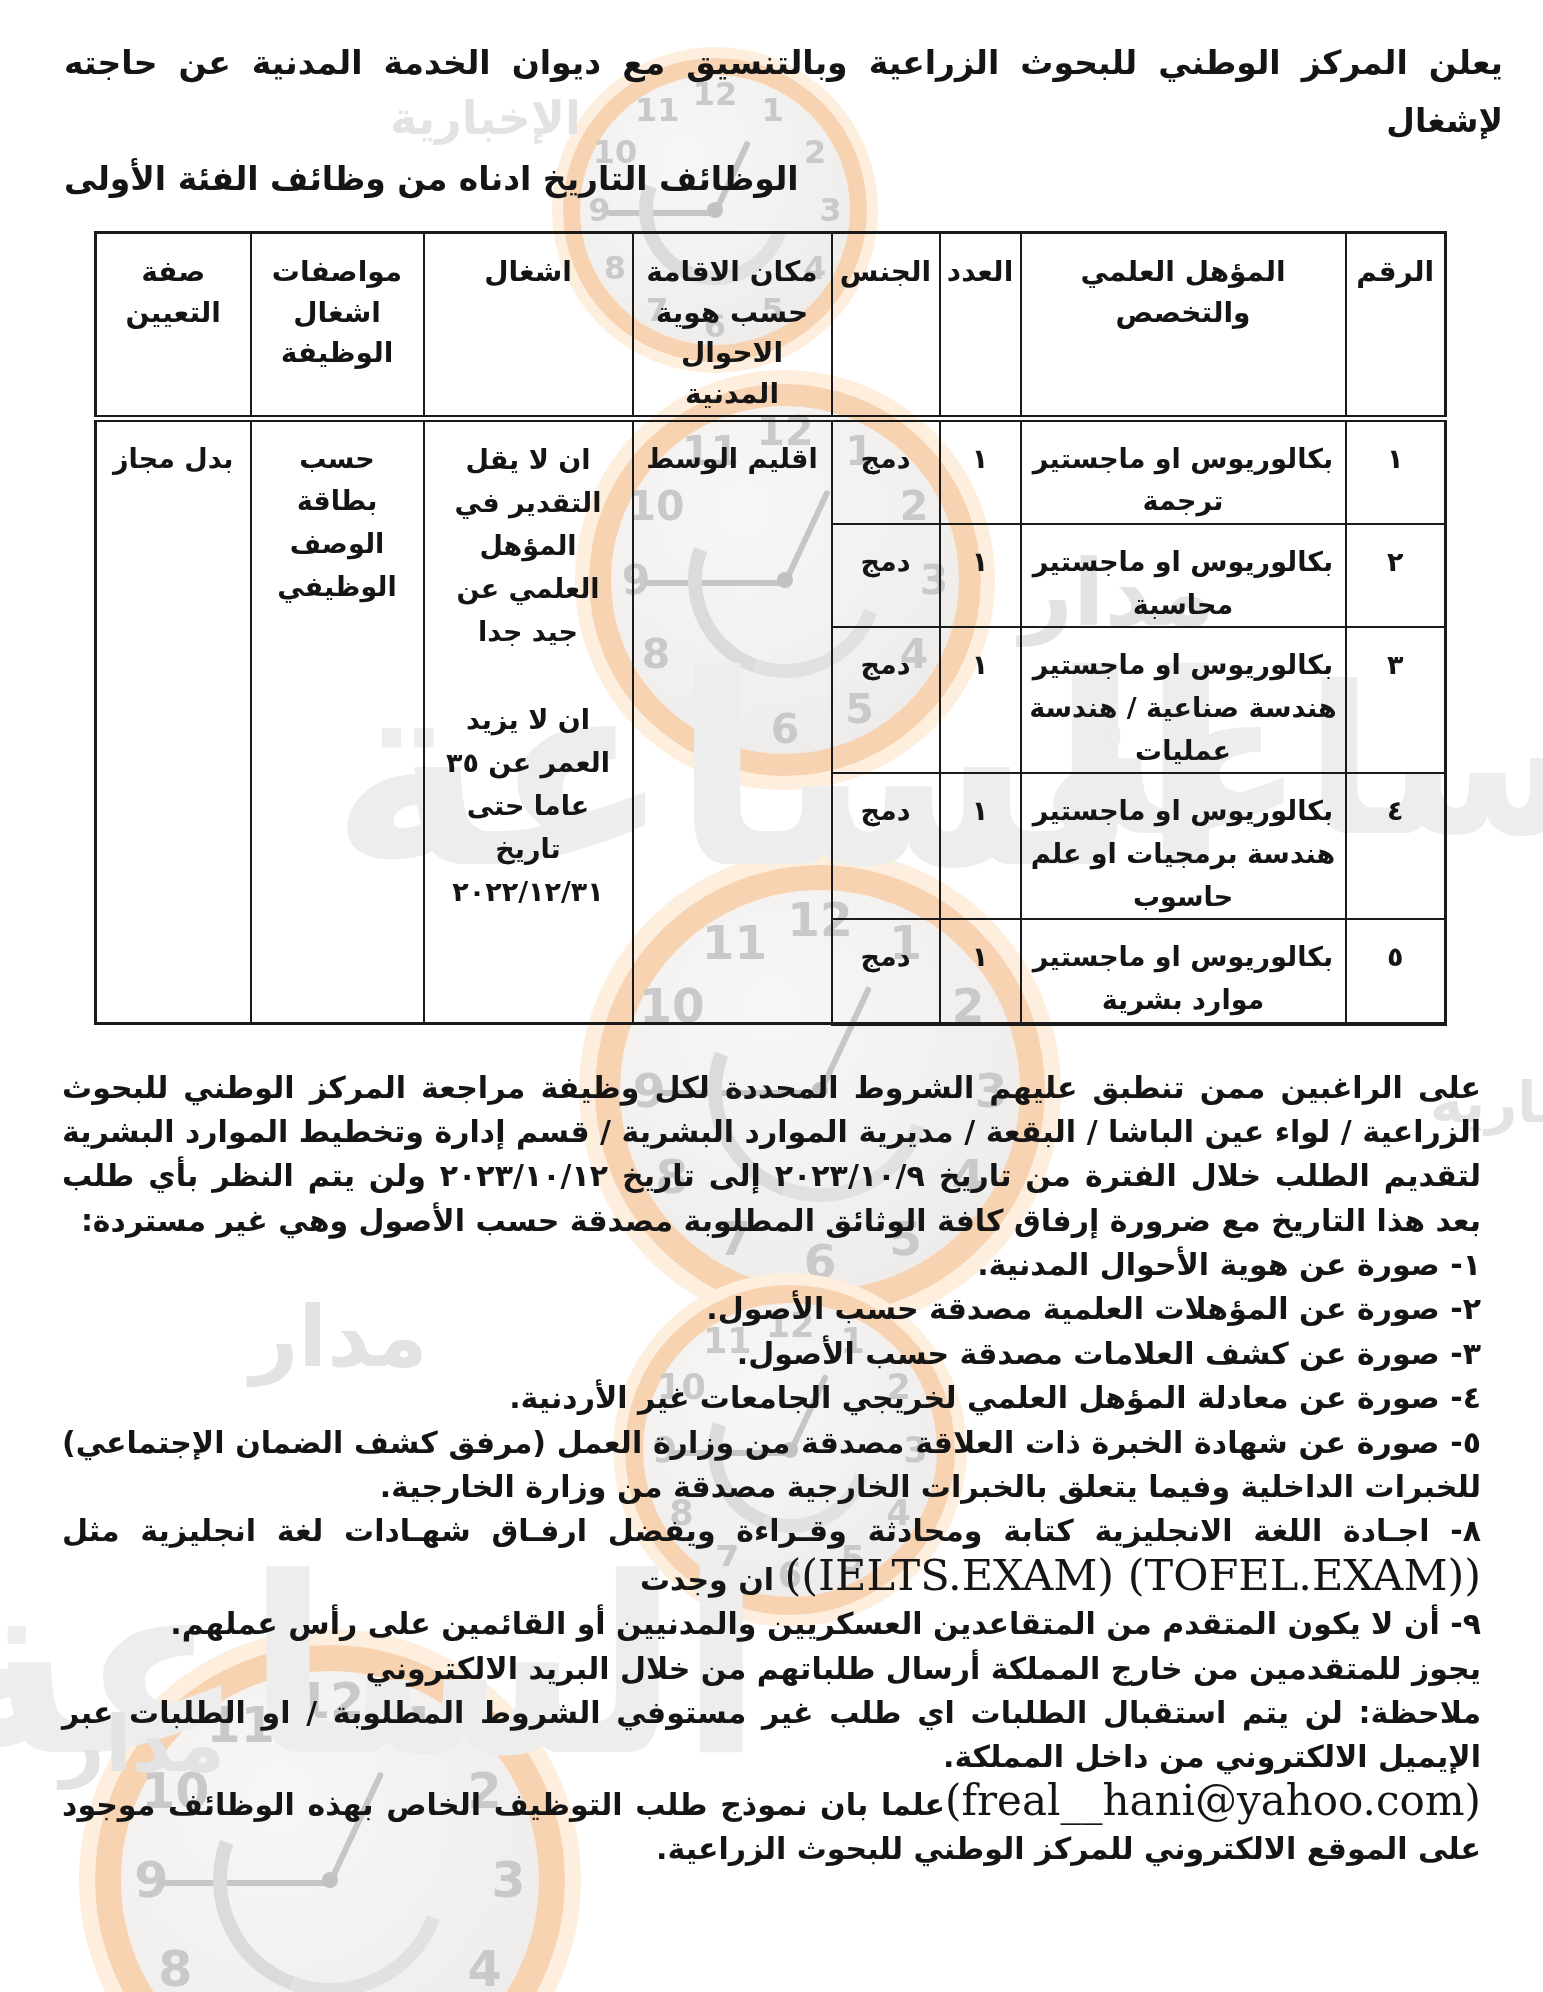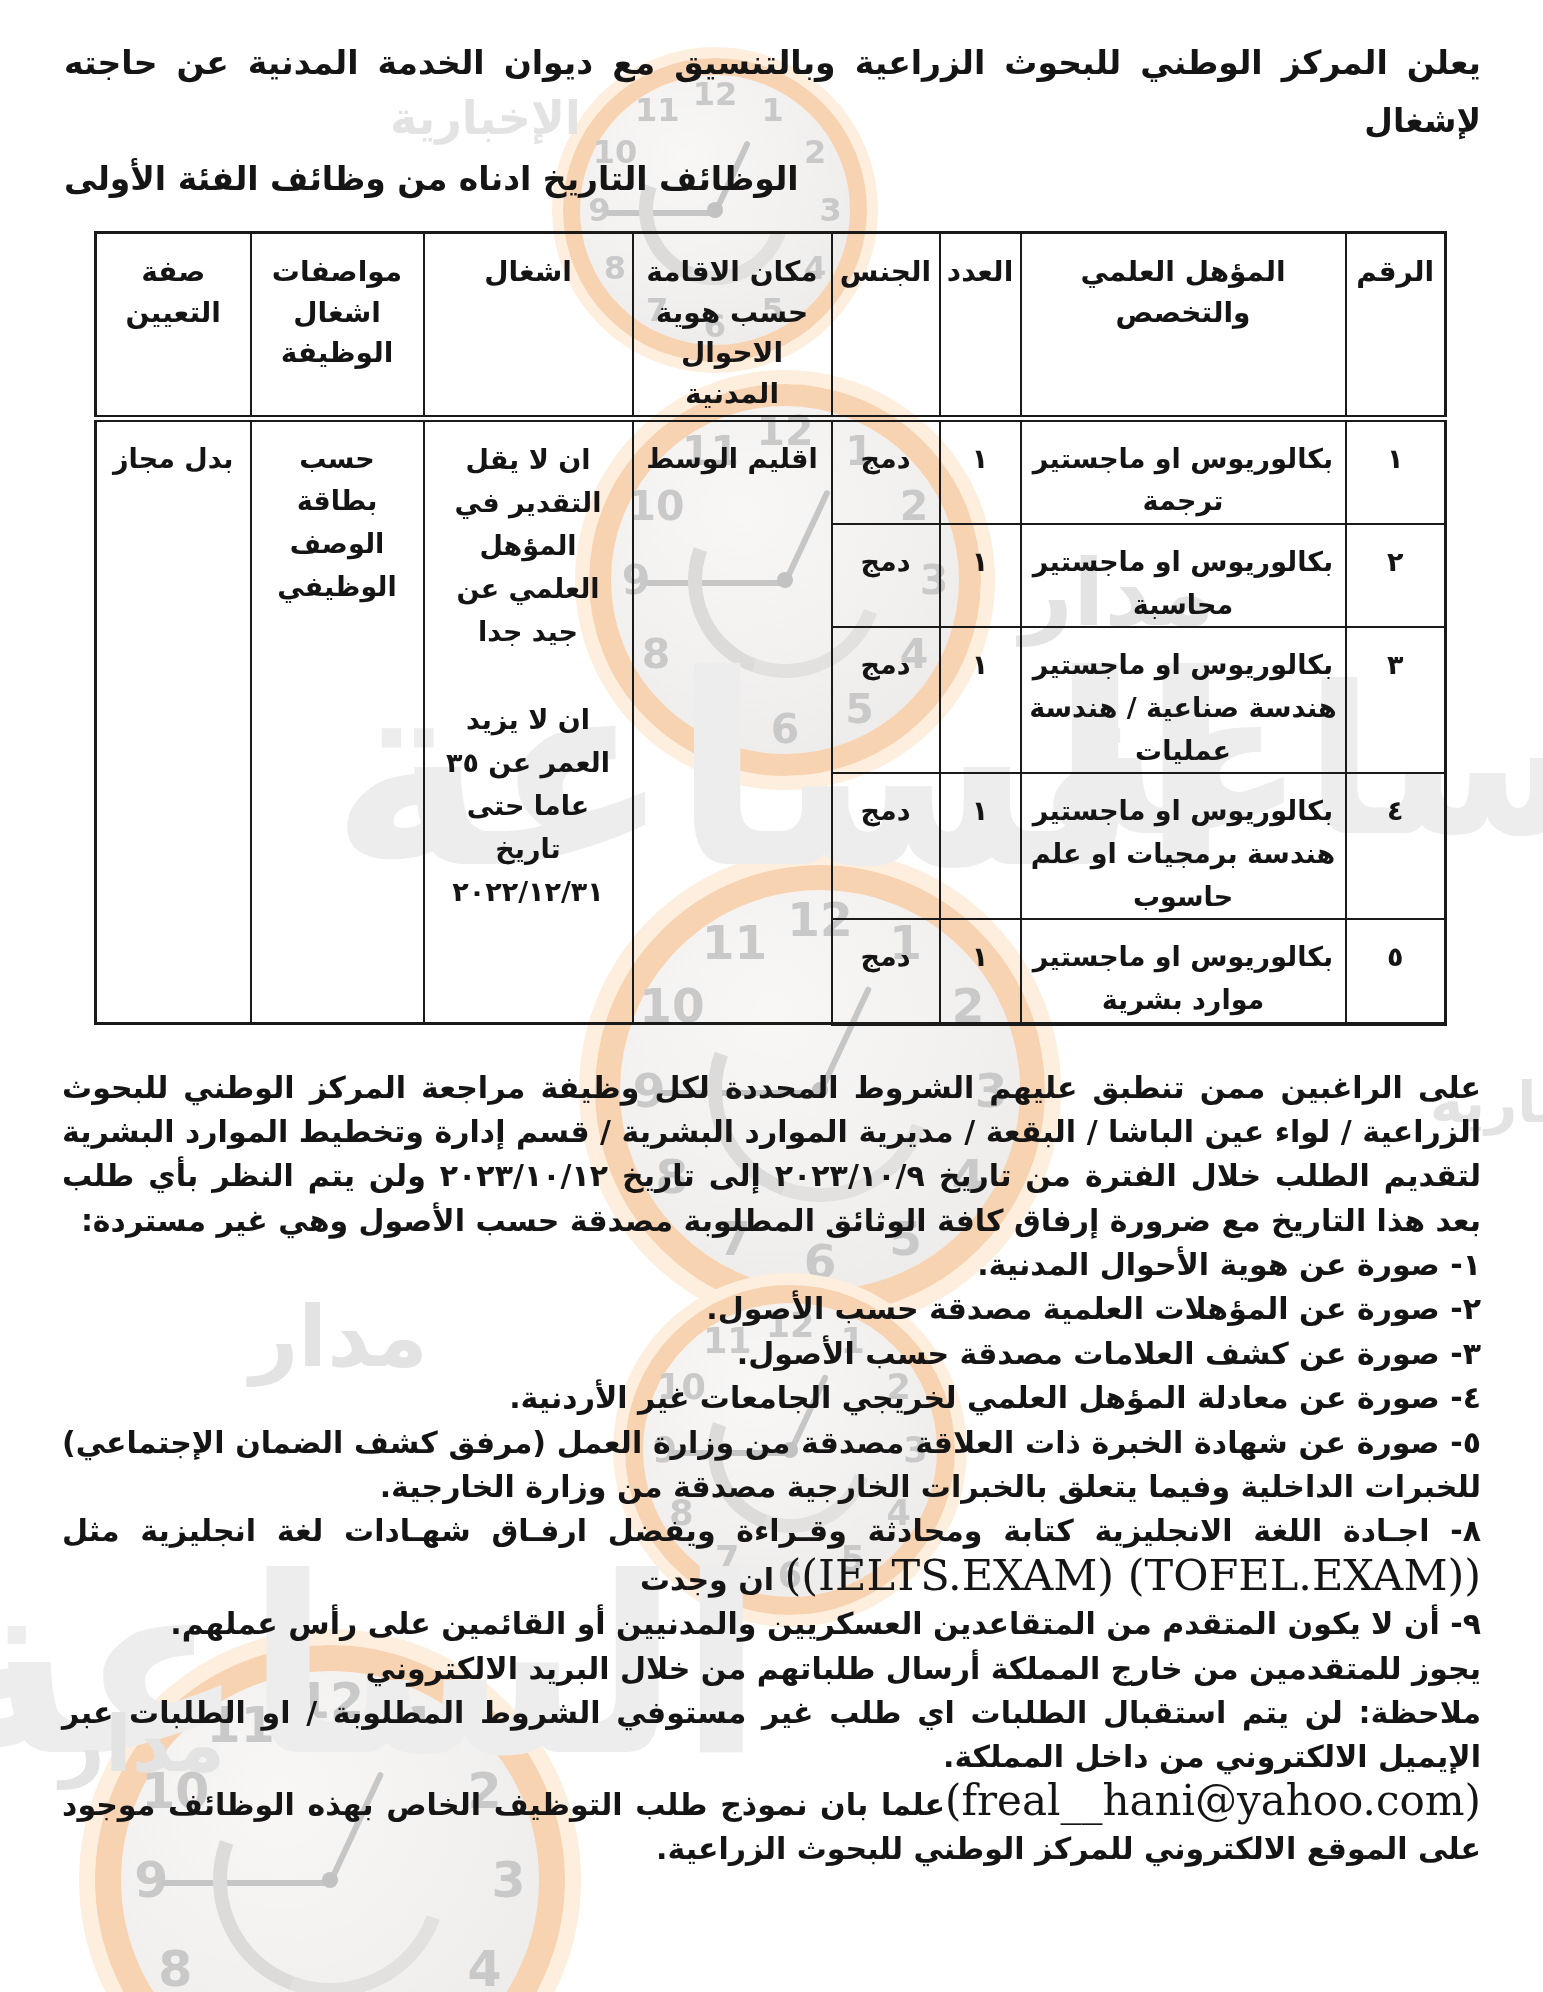--- a/index.html
+++ b/index.html
@@ -16,21 +16,21 @@
          border:14px solid transparent;border-left-color:#dddbd9;border-bottom-color:#e3e1df;
          transform:rotate(-25deg);}
   .cnum{position:absolute;transform:translate(-50%,-50%);font-weight:bold;line-height:1;}
   .hand{position:absolute;left:50%;top:50%;height:6px;background:#c6c6c6;
         transform-origin:0 50%;border-radius:4px;}
   .cdot{position:absolute;left:50%;top:50%;width:16px;height:16px;background:#c2c2c2;
         border-radius:50%;transform:translate(-50%,-50%);}
   .brand{position:absolute;font-weight:bold;white-space:nowrap;line-height:1;}
   
   .content{position:relative;z-index:1;}
-  .intro{padding:34px 62px 0 64px;font-size:33px;line-height:1.75;}
+  .intro{padding:34px 40px 0 64px;font-size:33px;line-height:1.75;}
   .intro .l1{text-align:justify;text-align-last:justify;}
   .intro .l2{text-align:left;}
   table.jobs{border-collapse:collapse;table-layout:fixed;width:1350px;
              margin:24px 96px 0 97px;border:3px solid #1a1a1a;}
   table.jobs th,table.jobs td{border:2px solid #1a1a1a;text-align:center;
              vertical-align:top;padding:16px 6px 0 6px;background:transparent;}
   table.jobs th{font-size:28px;line-height:1.45;padding-top:18px;
              border-bottom:7px double #1a1a1a;}
   table.jobs td{font-size:27px;line-height:1.58;}
   table.jobs tr.hr{height:140px;}

